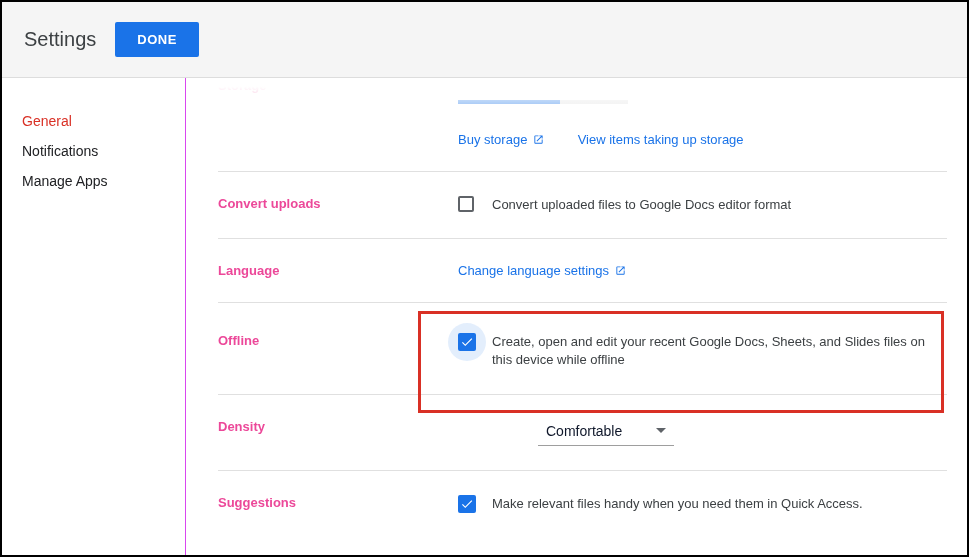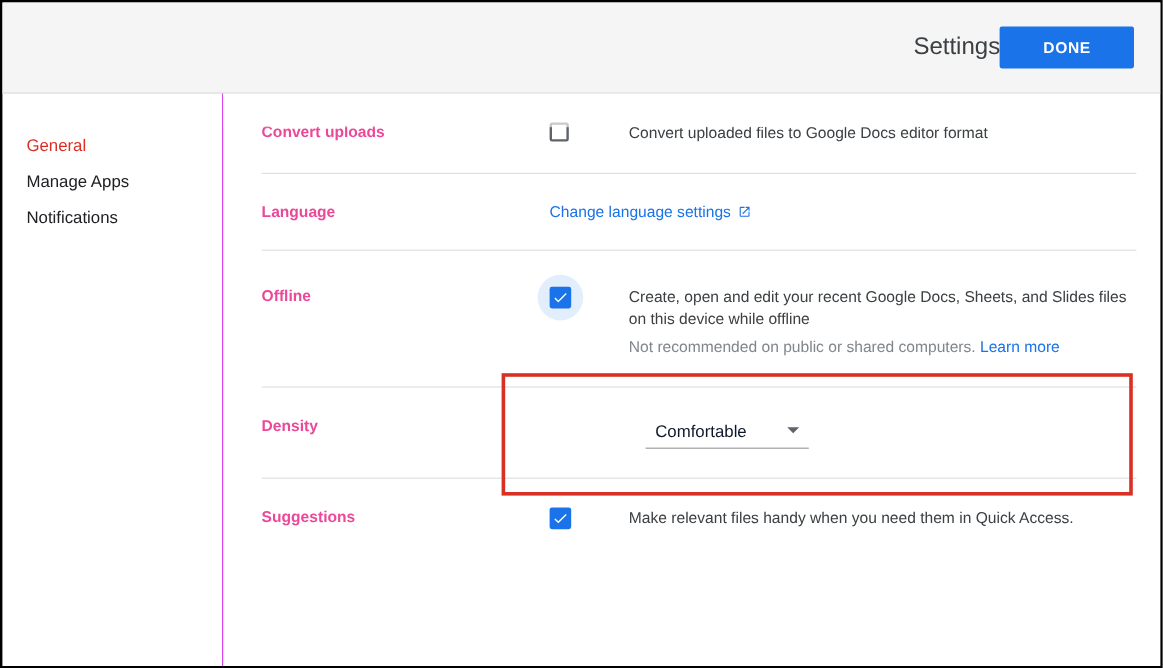--- a/index.html
+++ b/index.html
@@ -10,36 +10,37 @@
       border: 2px solid #000;
       position: relative;
       overflow: hidden;
     }
     .header {
       height: 76px;
       background: #f5f5f5;
       border-bottom: 1px solid #ddd;
       display: flex;
       align-items: center;
-      justify-content: flex-end;
+      justify-content: flex-start;
       padding: 0 22px;
+      gap: 19px;
     }
     .header-title {
       font-size: 20px;
       color: #3c4043;
       font-weight: 400;
     }
     .done-btn {
       background: #1a73e8;
       color: #fff;
       border: none;
       font-size: 13px;
       font-weight: 600;
       letter-spacing: 0.5px;
-      padding: 10px 36px;
+      padding: 10px 22px;
       border-radius: 2px;
       cursor: pointer;
     }
     .body {
       display: flex;
       height: calc(100% - 76px);
     }
     .sidebar {
       width: 184px;
       border-right: 1px solid #d946ef;
@@ -147,21 +148,20 @@
       top: -10px; left: -10px;
       width: 38px; height: 38px;
       border-radius: 50%;
       background: rgba(26,115,232,0.12);
       z-index: -1;
     }
     .checkbox-text {
       font-size: 13px;
       line-height: 1.4;
       color: #3c4043;
-      margin-left: 32px;
     }
     .subtext {
       color: #80868b;
       margin-top: 4px;
     }
     .highlight-box {
       position: absolute;
       border: 3px solid #d93025;
       pointer-events: none;
     }
@@ -188,26 +188,44 @@
 <body>
 
 <div class="frame">
   <div class="header">
     <div class="header-title">Settings</div>
     <button class="done-btn">DONE</button>
   </div>
   <div class="body">
     <div class="sidebar">
       <div class="sidebar-item active">General</div>
+      <div class="sidebar-item">Notifications</div>
       <div class="sidebar-item">Manage Apps</div>
-      <div class="sidebar-item">Notifications</div>
     </div>
     <div class="content">
       <div class="top-fade"></div>
 
+      <div class="section storage-section">
+        <div class="section-label">Storage</div>
+        <div class="section-content">
+          <div class="storage-text">9 GB of 15 GB used</div>
+          <div class="progress-track">
+            <div class="progress-fill"></div>
+          </div>
+          <a class="link spaced">
+            <span>Buy storage</span>
+            <span class="ext-icon">
+              <svg viewBox="0 0 24 24" width="11" height="11">
+                  <path fill="#1a73e8" d="M14 3v2h3.59L7.76 14.83l1.41 1.41L19 6.41V10h2V3h-7zM19 19H5V5h7V3H5a2 2 0 0 0-2 2v14a2 2 0 0 0 2 2h14a2 2 0 0 0 2-2v-7h-2v7z"></path>
+                </svg>
+            </span>
+          </a>
+          <a class="link">View items taking up storage</a>
+        </div>
+      </div>
 
       <div class="section">
         <div class="section-label">Convert uploads</div>
         <div class="section-content">
           <div class="checkbox-row">
             <div class="checkbox">
               <div class="cb-unchecked"></div>
             </div>
             <div class="checkbox-text">Convert uploaded files to Google Docs editor format</div>
           </div>
@@ -235,23 +253,20 @@
             <div class="checkbox" style="z-index:1;">
               <div class="checkbox-ripple"></div>
               <div class="cb-checked">
                 <svg width="14" height="14" viewBox="0 0 24 24">
                     <path fill="#fff" d="M9 16.17 4.83 12l-1.42 1.41L9 19 21 7l-1.41-1.41z"></path>
                   </svg>
               </div>
             </div>
             <div class="checkbox-text">
               <div>Create, open and edit your recent Google Docs, Sheets, and Slides files on this device while offline</div>
-              <div class="subtext">
-                <span>Not recommended on public or shared computers. </span><a class="link">Learn more</a>
-              </div>
             </div>
           </div>
         </div>
       </div>
 
       <div class="section">
         <div class="section-label">Density</div>
         <div class="section-content">
           <div class="density-select">
             <span>Comfortable</span>

